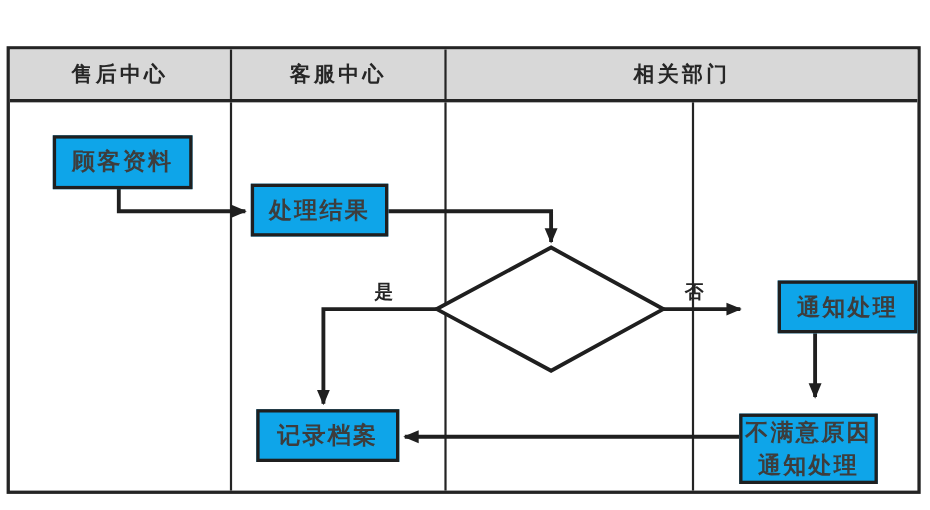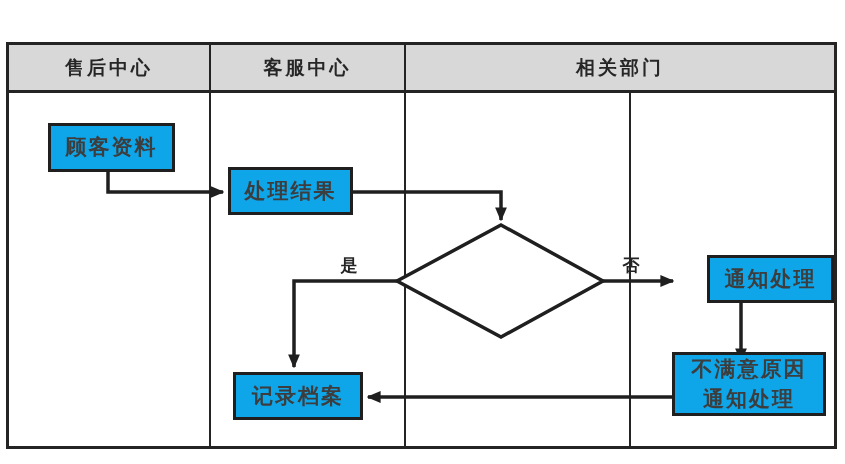--- a/index.html
+++ b/index.html
@@ -46,21 +46,21 @@
   .node {
     position: absolute; background: #0ea5e9; border: 3px solid #1f1f1f;
     display: flex; flex-direction: column; align-items: center; justify-content: center;
     font-size: 21px; font-weight: bold; color: #3d3d3d; letter-spacing: 2px;
     line-height: 1.45; text-align: center;
   }
   .n-customer-data { left: 48px; top: 123px; width: 127px; height: 49px; }
   .n-phone-visit   { left: 228px; top: 167px; width: 125px; height: 48px; }
   .n-record        { left: 233px; top: 372px; width: 130px; height: 48px; align-items: center; }
   .n-notify        { left: 678px; top: 255px; width: 127px; height: 48px; margin-left: 29px; }
-  .n-dissatisfied  { left: 672px; top: 352px; width: 154px; height: 64px; }
+  .n-dissatisfied  { left: 672px; top: 376px; width: 126px; height: 64px; }
 
   .diamond-label {
     position: absolute; left: 441px; top: 266px; width: 120px; height: 30px;
     display: flex; align-items: center; justify-content: center;
     font-size: 16px; font-weight: bold; color: #3d3d3d; letter-spacing: 2px;
   }
   .edge-label {
     position: absolute; width: 26px; height: 22px; text-align: center;
     font-size: 17px; font-weight: bold; color: #242424;
   }

